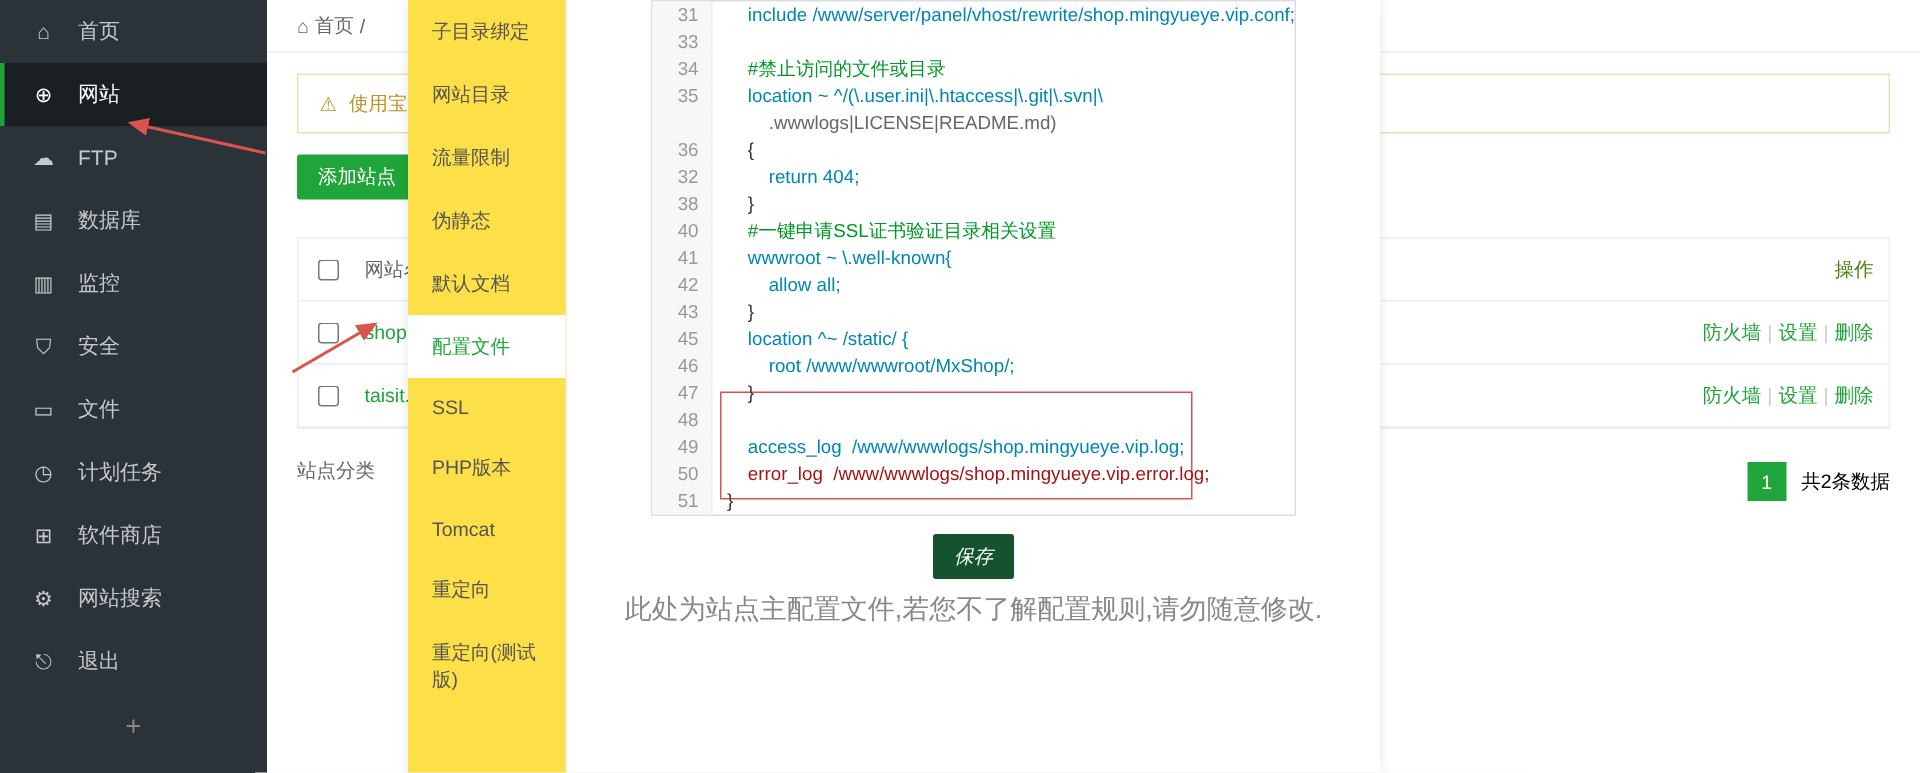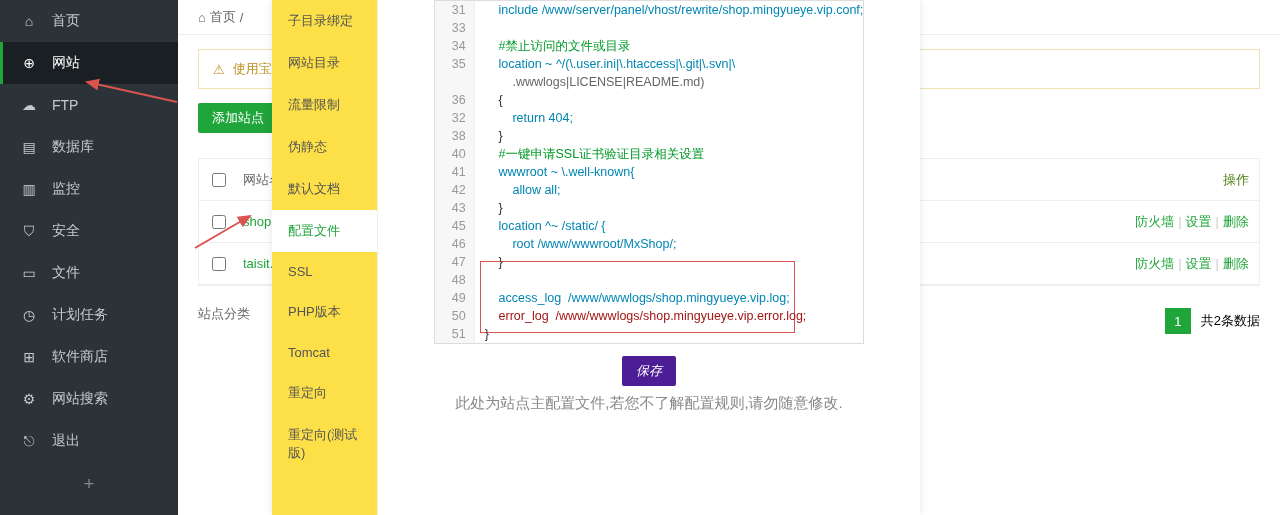--- a/index.html
+++ b/index.html
@@ -51,22 +51,22 @@
 .editor { border:1px solid #ddd; background:#fff; font-family: Consolas, monospace; font-size:12.5px; position:relative; flex:0 0 auto; }
 .ed-row { display:flex; line-height:18px; }
 .gutter { width:40px; text-align:right; padding-right:8px; color:#999; background:#f7f7f7; border-right:1px solid #eee; user-select:none; }
 .code { flex:1; padding-left:10px; white-space:pre; color:#333; position:relative; }
 .c-kw { color:#0086b3; }
 .c-str { color:#666; }
 .c-cmt { color:#009926; }
 .c-err { color:#a31515; }
 .highlight-box { position:absolute; border:1px solid #d9534f; pointer-events:none; }
 
-.btn-save { display:inline-block; margin:12px 0 8px; padding:6px 14px; background:#4c1d95; color:#fff; font-size:13px; font-style:italic; border-radius:2px; cursor:pointer; width:fit-content; }
-.note { font-size:15px; color:#888; }
+.btn-save { display:inline-block; margin:12px 0 8px; padding:6px 14px; background:#14532d; color:#fff; font-size:13px; font-style:italic; border-radius:2px; cursor:pointer; width:fit-content; }
+.note { font-size:18px; color:#888; }
 
 
 .arrow { position:absolute; pointer-events:none; }
 .arrow svg { overflow:visible; }
 
 input[type=checkbox] { width:14px; height:14px; }
 </style>
 </head>
 <body>
 

